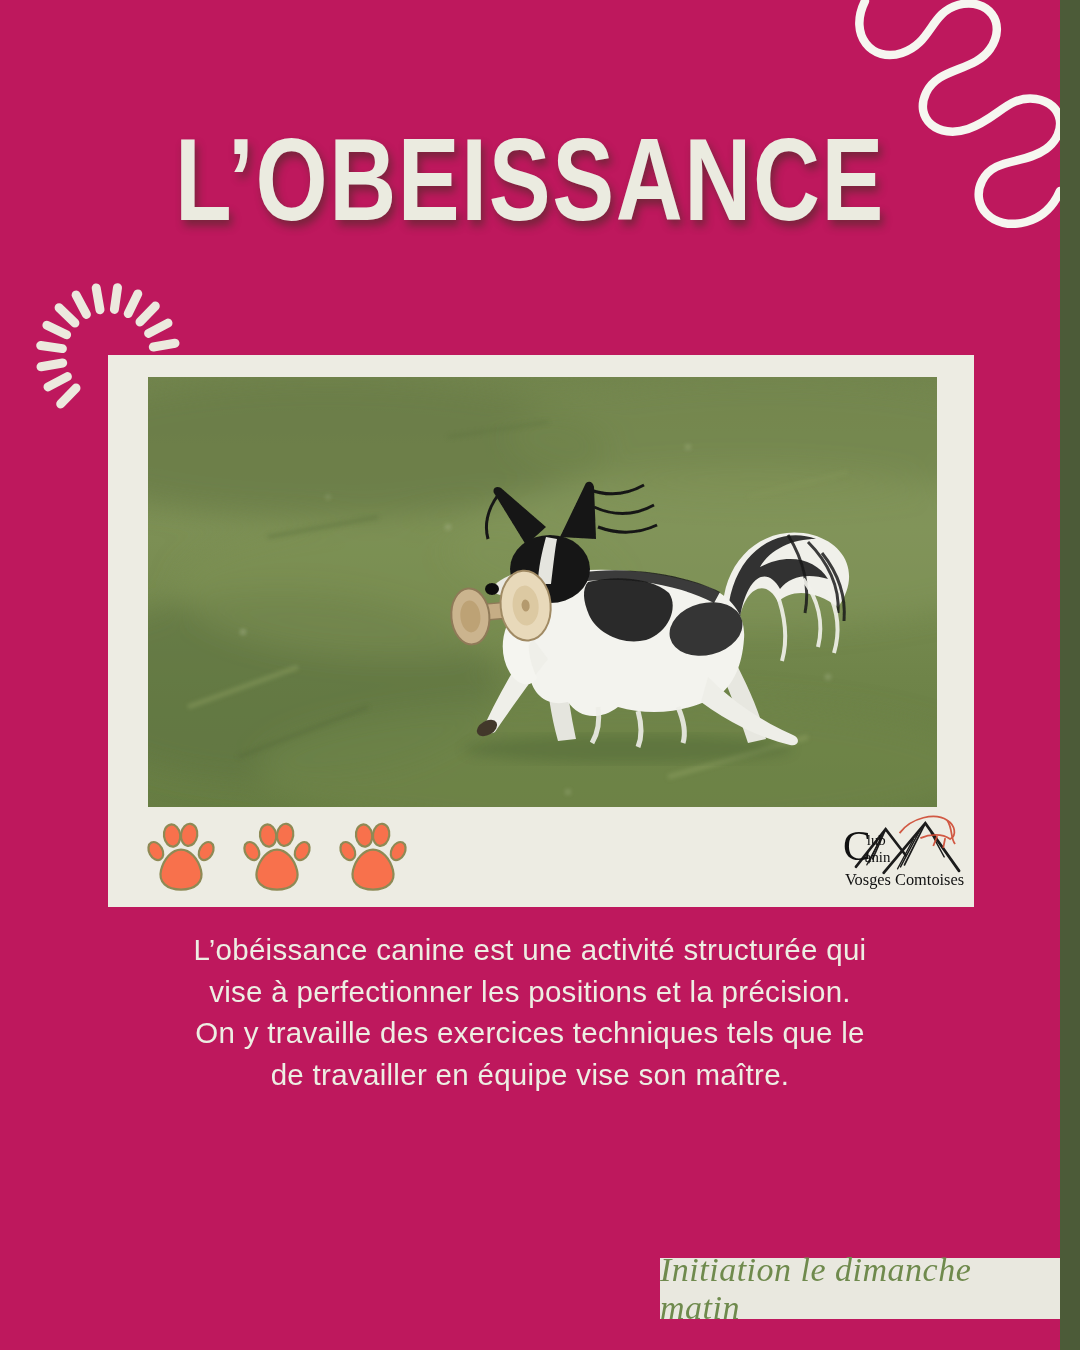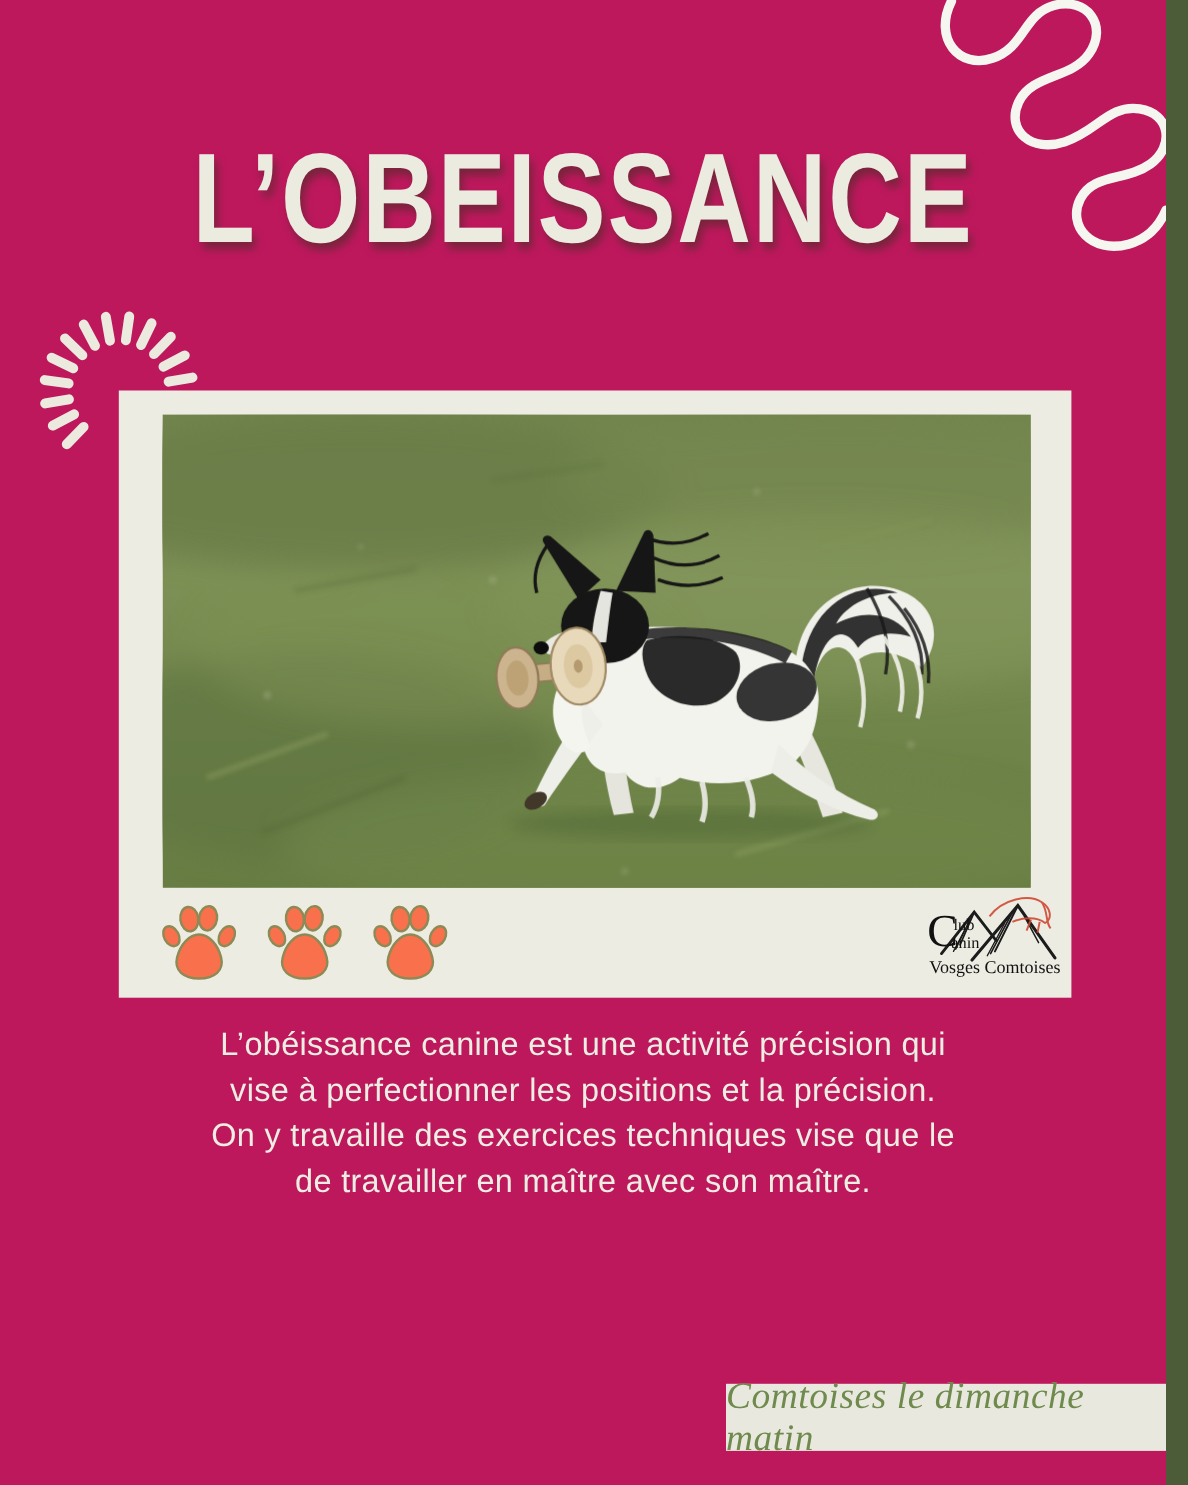--- a/index.html
+++ b/index.html
@@ -258,23 +258,23 @@
           <text x="1" y="53" font-size="42">C</text>
           <text x="25" y="38" font-size="15">lub</text>
           <text x="23" y="55" font-size="15">anin</text>
           <text x="63" y="78" font-size="16.5" text-anchor="middle">Vosges Comtoises</text>
         </g>
       </svg>
     </div>
   </div>
 
   <div class="description">
-    <div class="line">L’obéissance canine est une activité précision qui</div>
+    <div class="line">L’obéissance canine est une activité structurée qui</div>
     <div class="line">vise à perfectionner les positions et la précision.</div>
-    <div class="line">On y travaille des exercices techniques vise que le</div>
-    <div class="line">de travailler en maître avec son maître.</div>
+    <div class="line">On y travaille des exercices techniques tels que le</div>
+    <div class="line">de travailler en équipe vise son maître.</div>
   </div>
 
   <div class="banner">
-    <span>Comtoises le dimanche matin</span>
+    <span>Initiation le dimanche matin</span>
   </div>
 
 </div>
 
 </body></html>

